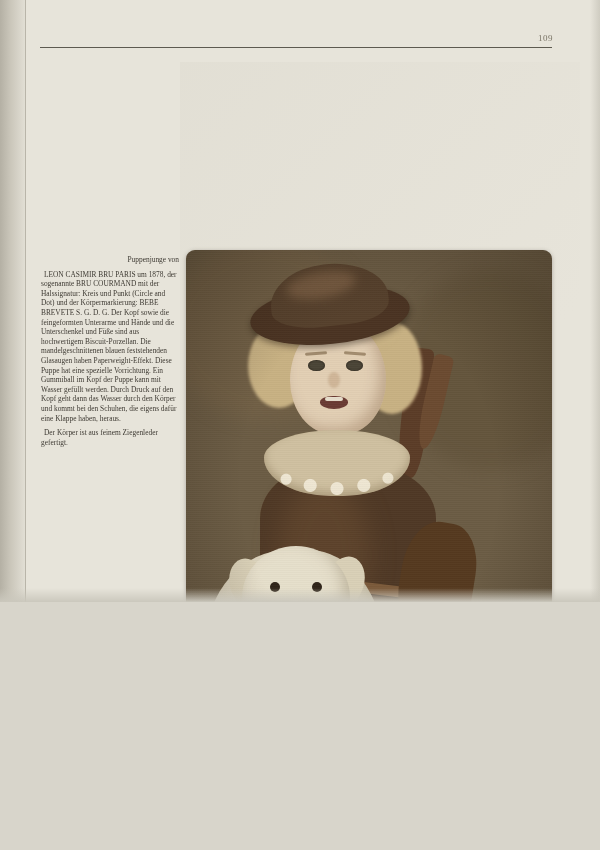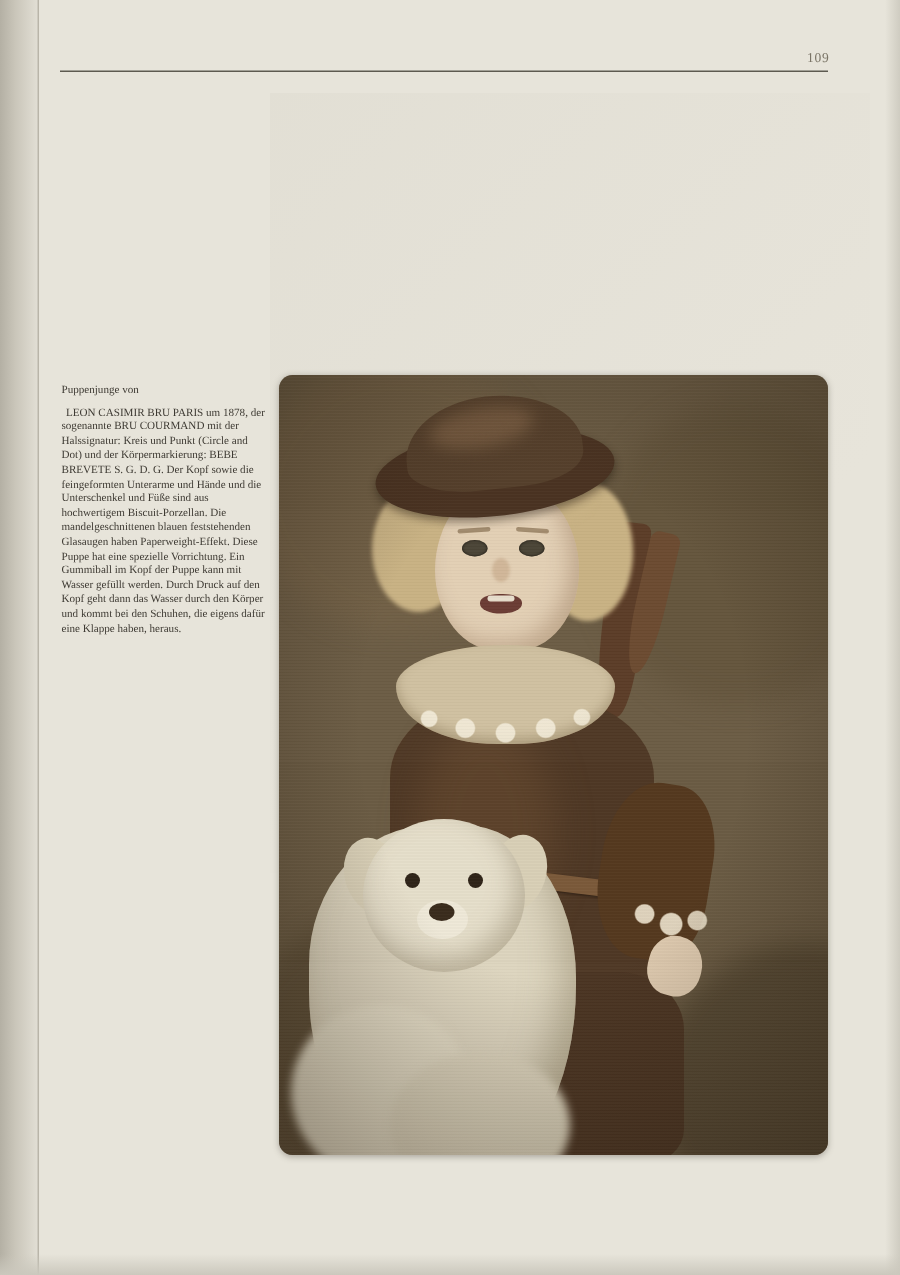--- a/index.html
+++ b/index.html
@@ -13,21 +13,21 @@
     font-family: "Liberation Sans", sans-serif;
     overflow: hidden;
   }
 
   
   #page {
     position: absolute;
     left: 0;
     top: 0;
     width: 600px;
-    height: 850px;
+    height: 602px;
     background: #e7e4da;
     overflow: hidden;
   }
 
   
   #spine-shadow {
     position: absolute;
     left: 0;
     top: 0;
     width: 26px;
@@ -98,21 +98,21 @@
     font-family: "Liberation Serif", serif;
     font-size: 7.4px;
     line-height: 9.6px;
     color: #3e3a33;
     text-align: left;
   }
   #caption p {
     margin: 0 0 5px 0;
     text-indent: 3px;
   }
-  #caption p.first { text-indent: 0; }
+  #caption p.first { text-indent: 0; text-align: right; }
 
   
   #photo-frame {
     position: absolute;
     left: 186px;
     top: 250px;
     width: 366px;
     height: 520px;
     border-radius: 9px;
     overflow: hidden;
@@ -344,20 +344,21 @@
   <div id="spine-shadow"></div>
   <div id="spine-line"></div>
   <div id="paper-tone"></div>
 
   <div id="folio">109</div>
   <div id="rule"></div>
 
   <div id="caption">
     <p class="first">Puppenjunge von</p>
     <p>LEON CASIMIR BRU PARIS um 1878, der sogenannte BRU COURMAND mit der Halssignatur: Kreis und Punkt (Circle and Dot) und der Körpermarkierung: BEBE BREVETE S. G. D. G. Der Kopf sowie die feingeformten Unterarme und Hände und die Unterschenkel und Füße sind aus hochwertigem Biscuit-Porzellan. Die mandelgeschnittenen blauen feststehenden Glasaugen haben Paperweight-Effekt. Diese Puppe hat eine spezielle Vorrichtung. Ein Gummiball im Kopf der Puppe kann mit Wasser gefüllt werden. Durch Druck auf den Kopf geht dann das Wasser durch den Körper und kommt bei den Schuhen, die eigens dafür eine Klappe haben, heraus.</p>
+    <p>Der Körper ist aus feinem Ziegenleder gefertigt.</p>
   </div>
 
   <div id="photo-frame">
     <div id="photo">
 
       <div class="blob" style="left:-20px; top:-10px; width:200px; height:180px; background:rgba(120,100,70,0.45);"></div>
       <div class="blob" style="left:210px; top:20px; width:190px; height:200px; background:rgba(90,74,50,0.4);"></div>
       <div class="blob" style="left:-30px; top:360px; width:200px; height:190px; background:rgba(70,56,36,0.4);"></div>
       <div class="blob" style="left:250px; top:380px; width:200px; height:190px; background:rgba(62,50,32,0.5);"></div>
 

